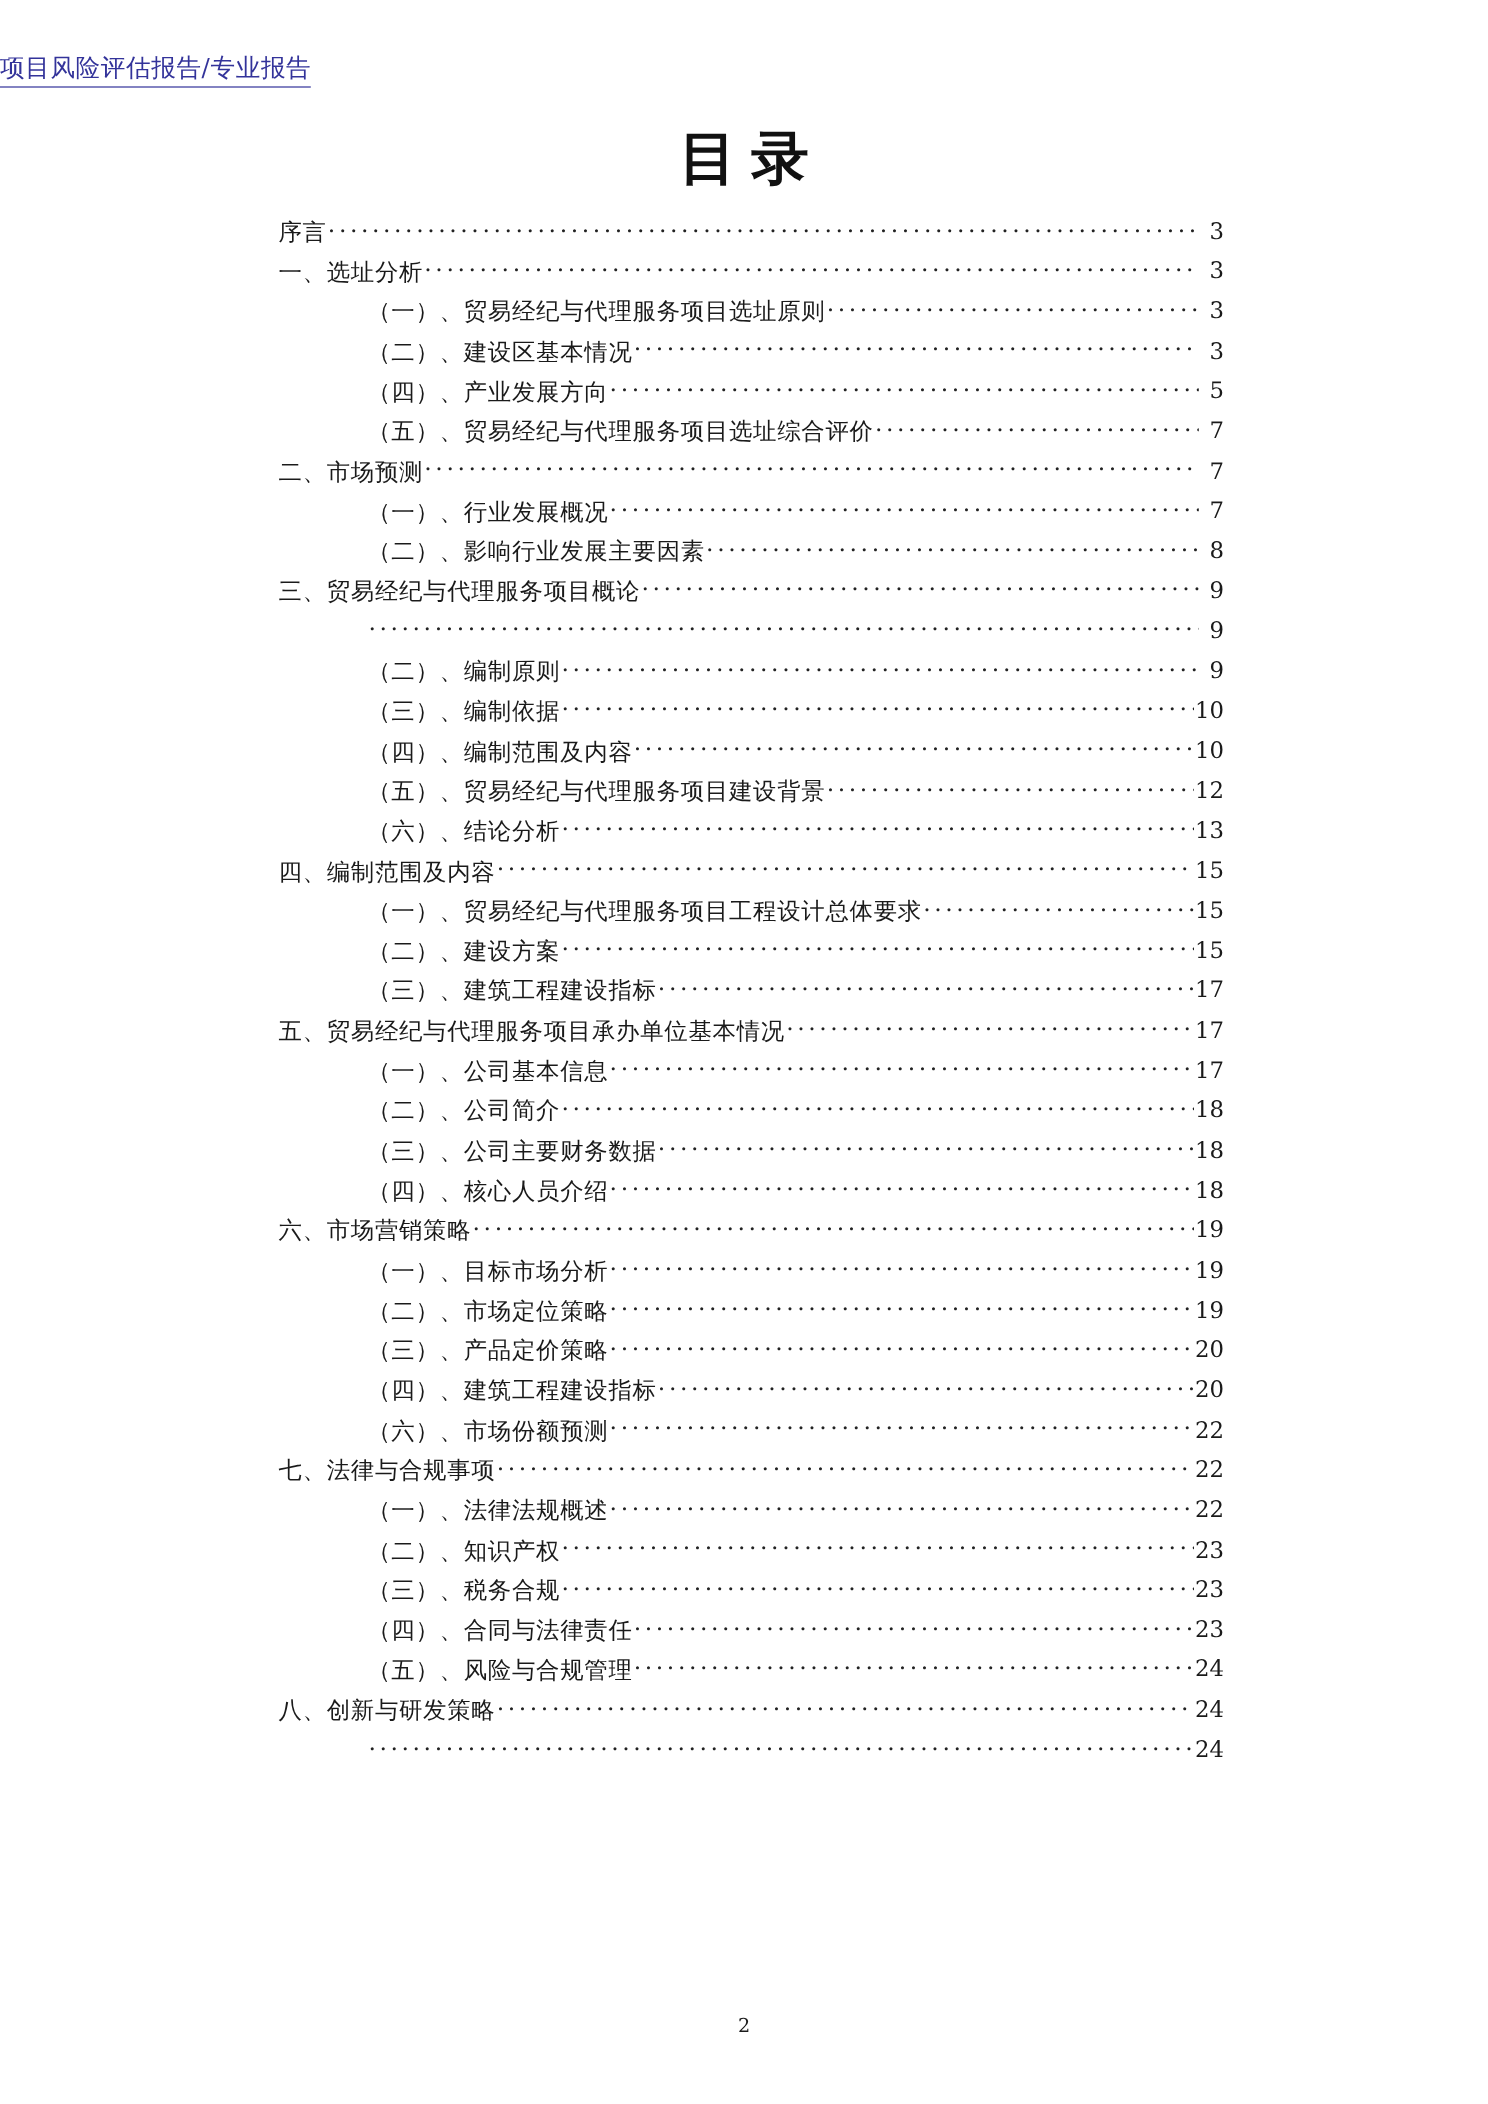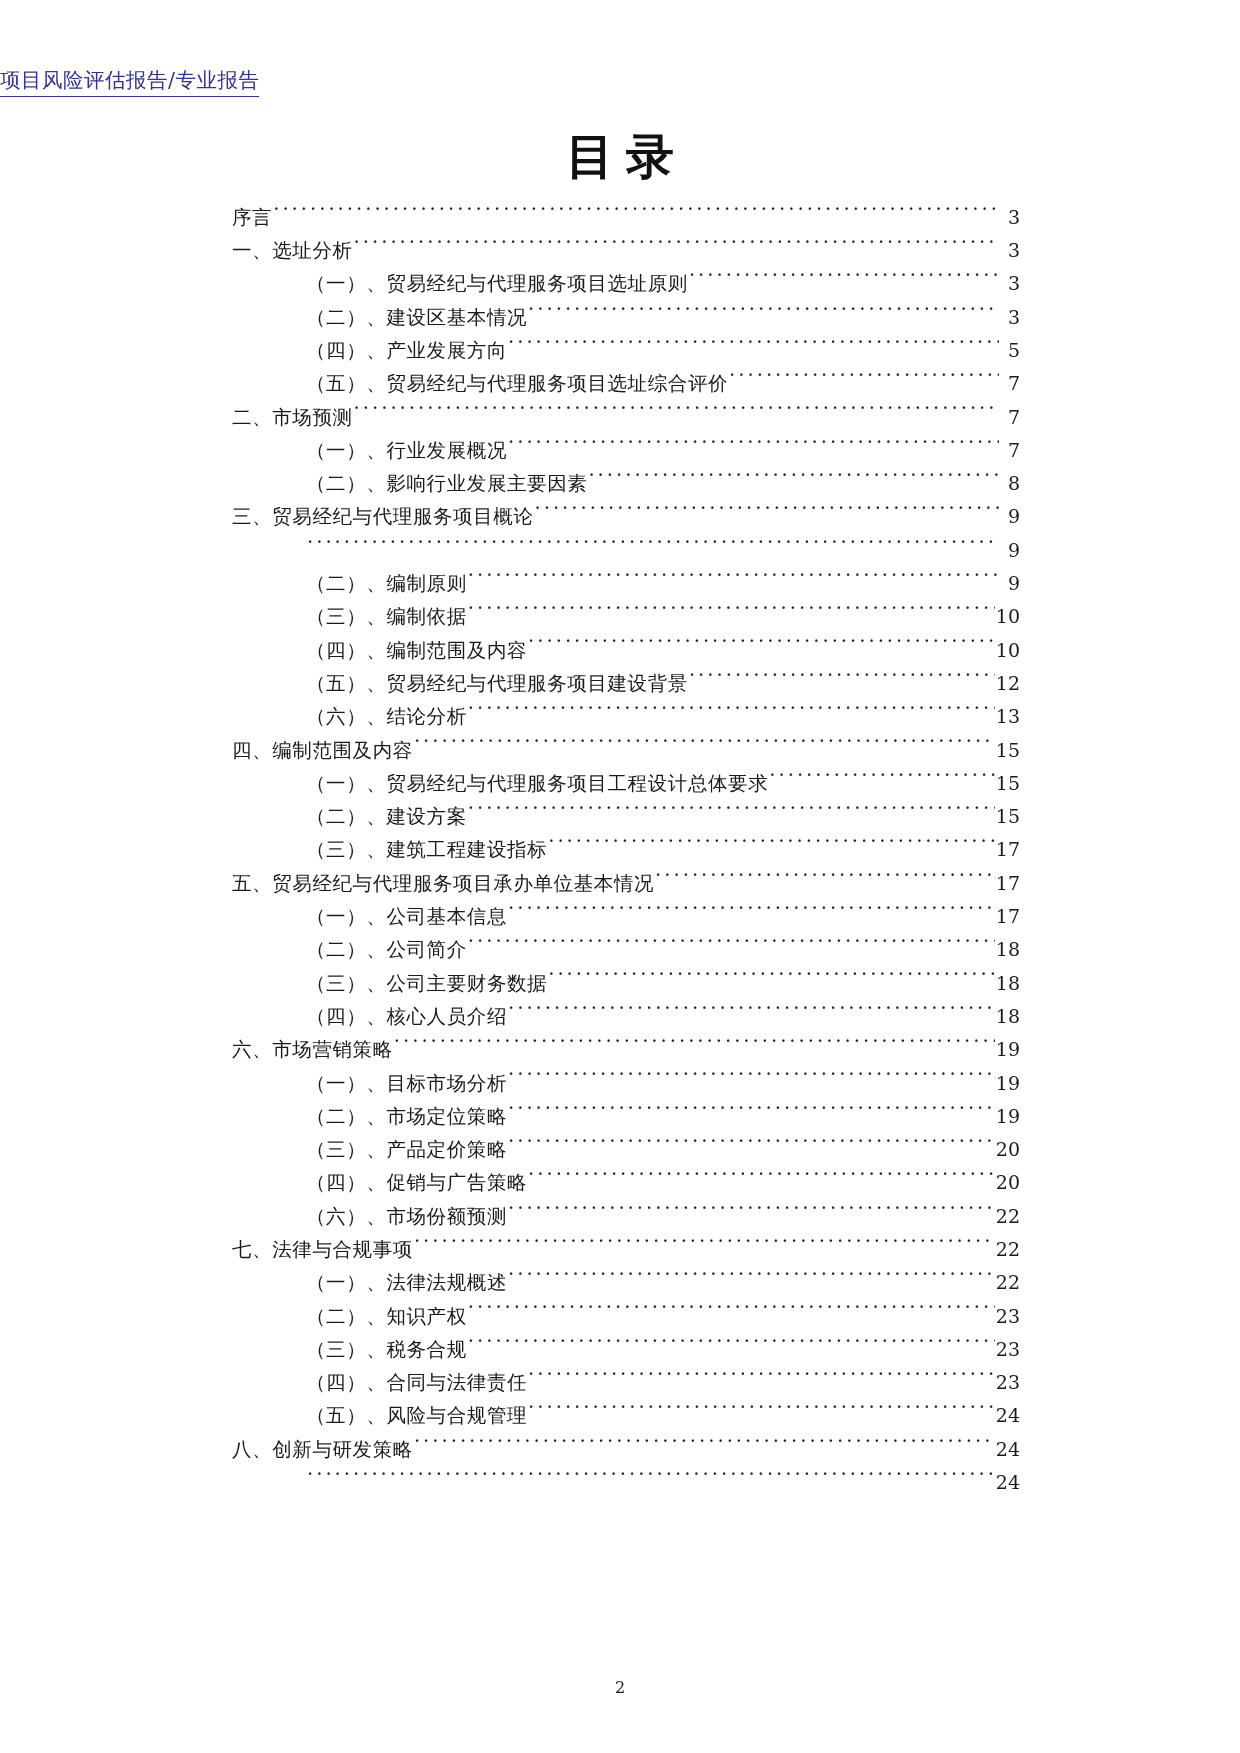--- a/index.html
+++ b/index.html
@@ -21,21 +21,21 @@
     box-sizing: border-box;
     padding: 0;
     position: relative;
     background: #ffffff;
   }
 
   
   .doc-header {
     width: 100%;
     text-align: left;
-    padding-top: 68px;
+    padding-top: 44px;
     height: 42px;
     box-sizing: border-box;
   }
   .doc-header-text {
     font-family: "DejaVu Serif", "Liberation Serif", serif;
     font-size: 20.5px;
     color: #33339a;
     letter-spacing: 0.5px;
     border-bottom: 1.4px solid #33339a;
     padding-bottom: 2px;
@@ -59,21 +59,21 @@
 
   
   .toc {
     margin: 0 auto;
     width: 800px;
     padding-left: 4px;
     box-sizing: border-box;
   }
   .toc-entry {
     display: flex;
-    align-items: flex-start;
+    align-items: center;
     font-size: 19.5px;
     line-height: 33.3px;
     color: #1a1a1a;
     white-space: nowrap;
     font-family: "DejaVu Serif", "Liberation Serif", serif;
   }
   .toc-entry .lbl {
     flex: 0 0 auto;
     letter-spacing: 0.6px;
   }
@@ -267,21 +267,21 @@
         <span class="lbl">（二）、市场定位策略</span>
         <span class="leader"></span>
         <span class="pg">19</span>
       </div>
       <div class="toc-entry lvl-2">
         <span class="lbl">（三）、产品定价策略</span>
         <span class="leader"></span>
         <span class="pg">20</span>
       </div>
       <div class="toc-entry lvl-2">
-        <span class="lbl">（四）、促销与广告策略</span>
+        <span class="lbl">（四）、建筑工程建设指标</span>
         <span class="leader"></span>
         <span class="pg">20</span>
       </div>
       <div class="toc-entry lvl-2">
         <span class="lbl">（六）、市场份额预测</span>
         <span class="leader"></span>
         <span class="pg">22</span>
       </div>
       <div class="toc-entry lvl-1">
         <span class="lbl">七、法律与合规事项</span>

